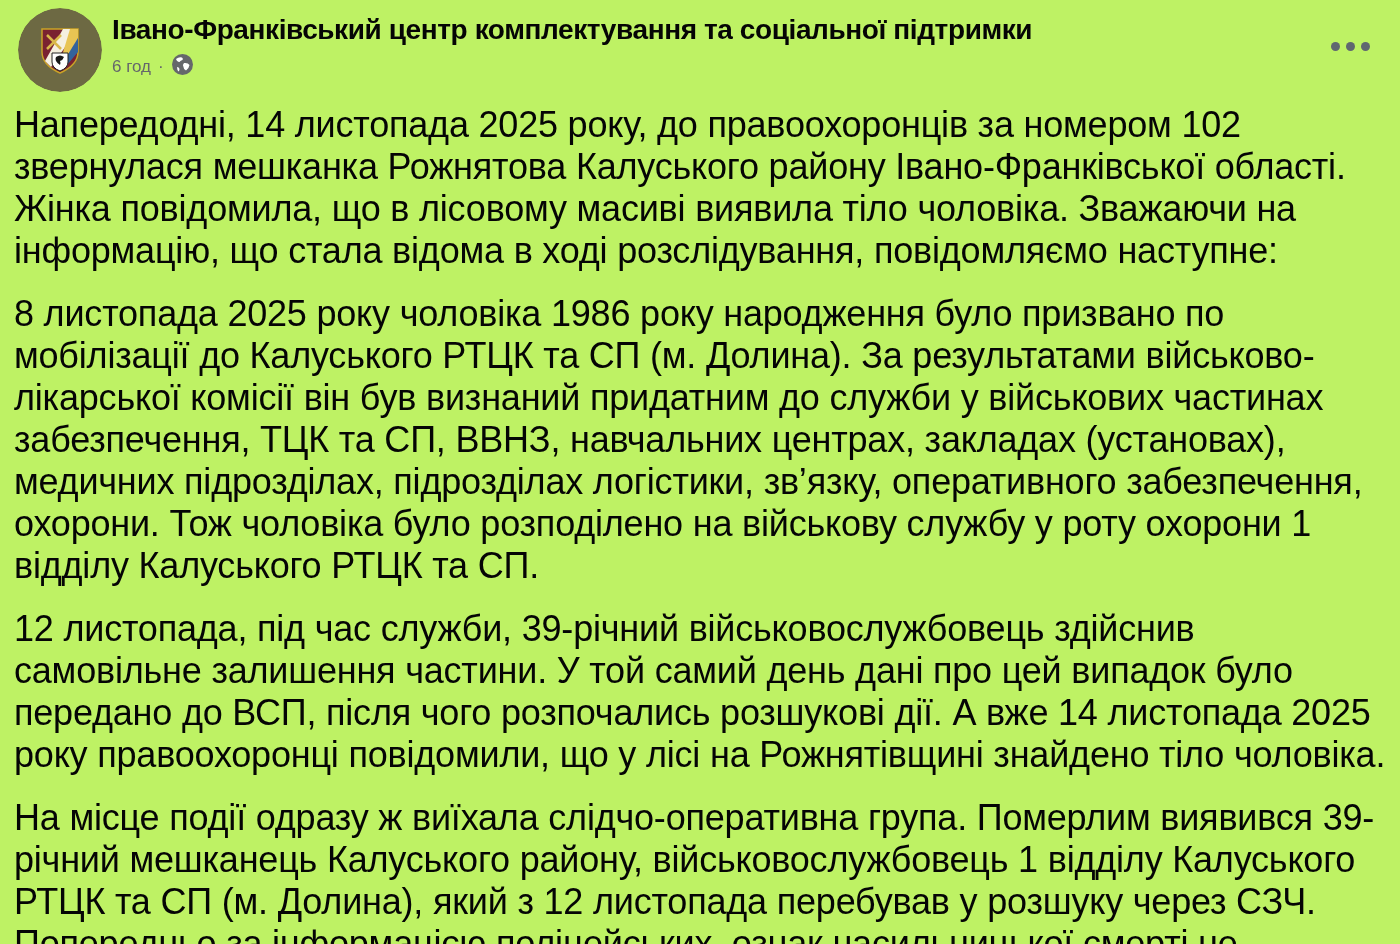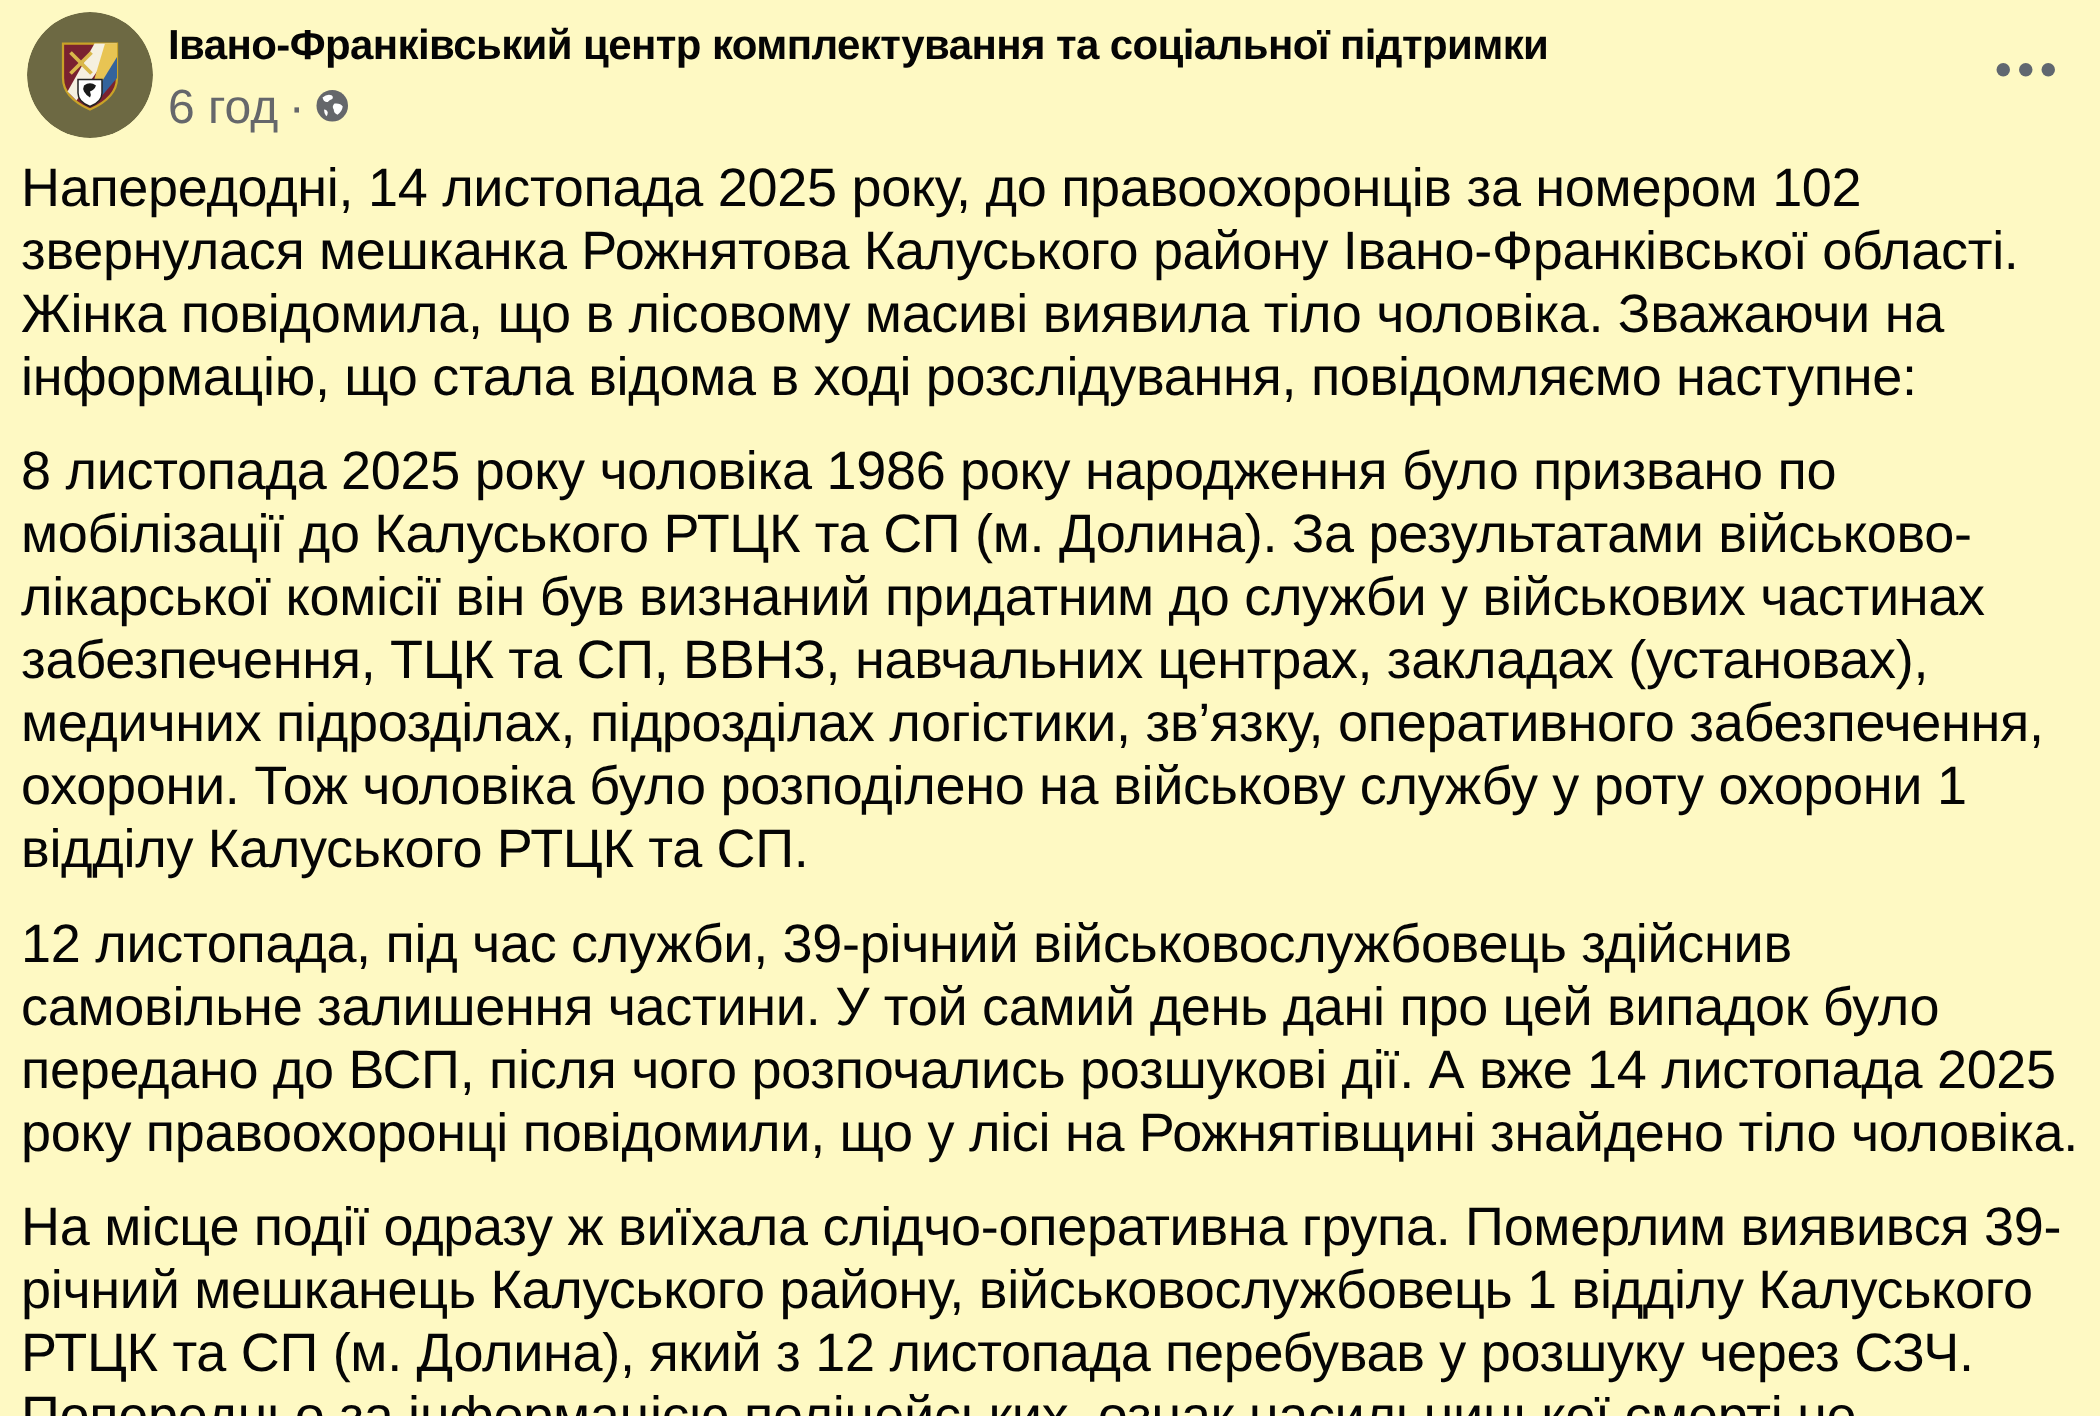--- a/index.html
+++ b/index.html
@@ -7,21 +7,21 @@
   body {
     font-family: "Liberation Sans", "DejaVu Sans", sans-serif;
     width: 1400px;
     height: 944px;
     overflow: hidden;
     color: #050505;
   }
   .post {
     width: 1400px;
     height: 944px;
-    background: #fef9c3;
+    background: #bef264;
     position: relative;
   }
   .post-header {
     display: flex;
     align-items: flex-start;
     padding: 8px 60px 0 18px;
     gap: 10px;
   }
   .avatar-wrap {
     width: 84px;
@@ -36,23 +36,24 @@
     font-size: 28px;
     font-weight: 700;
     line-height: 36px;
     color: #050505;
     letter-spacing: -0.4px;
     cursor: pointer;
     white-space: nowrap;
   }
   .meta-row {
     display: flex;
+    align-items: center;
     gap: 7px;
     margin-top: 5px;
-    font-size: 32px;
+    font-size: 17px;
     color: #65676b;
   }
   .meta-row .sep { color: #65676b; }
   .menu-button {
     position: absolute;
     top: 26px;
     right: 22px;
     width: 56px;
     height: 40px;
     border: none;

